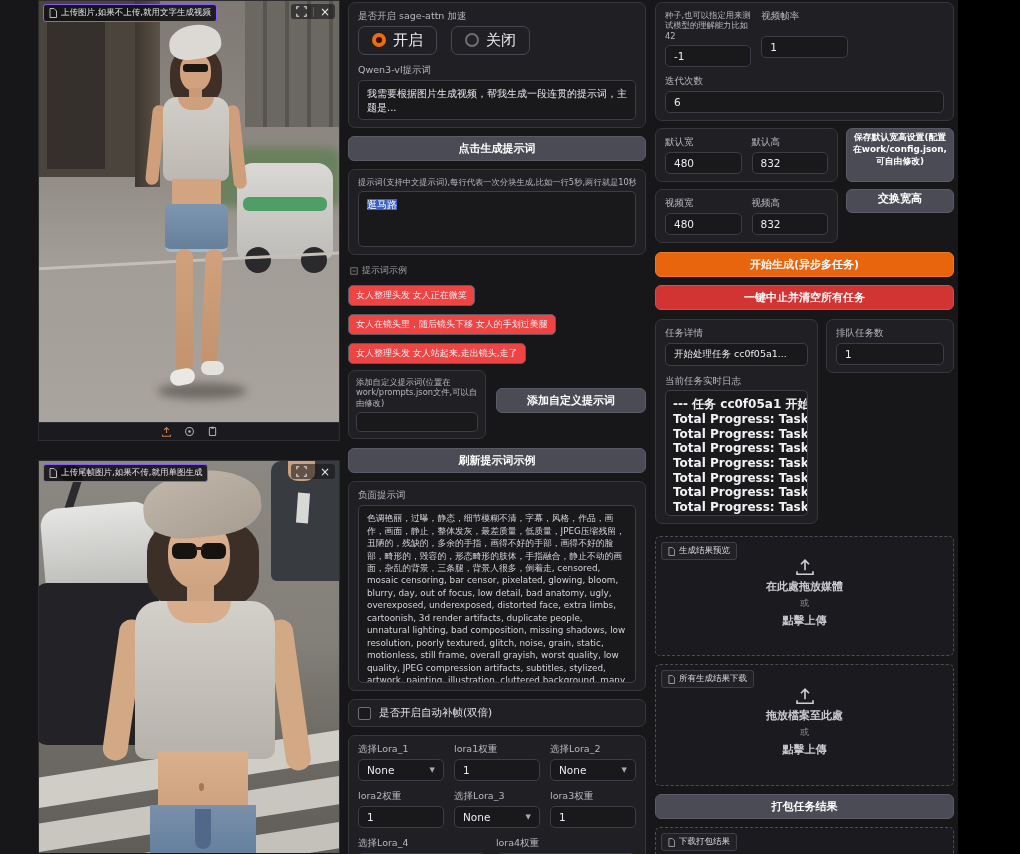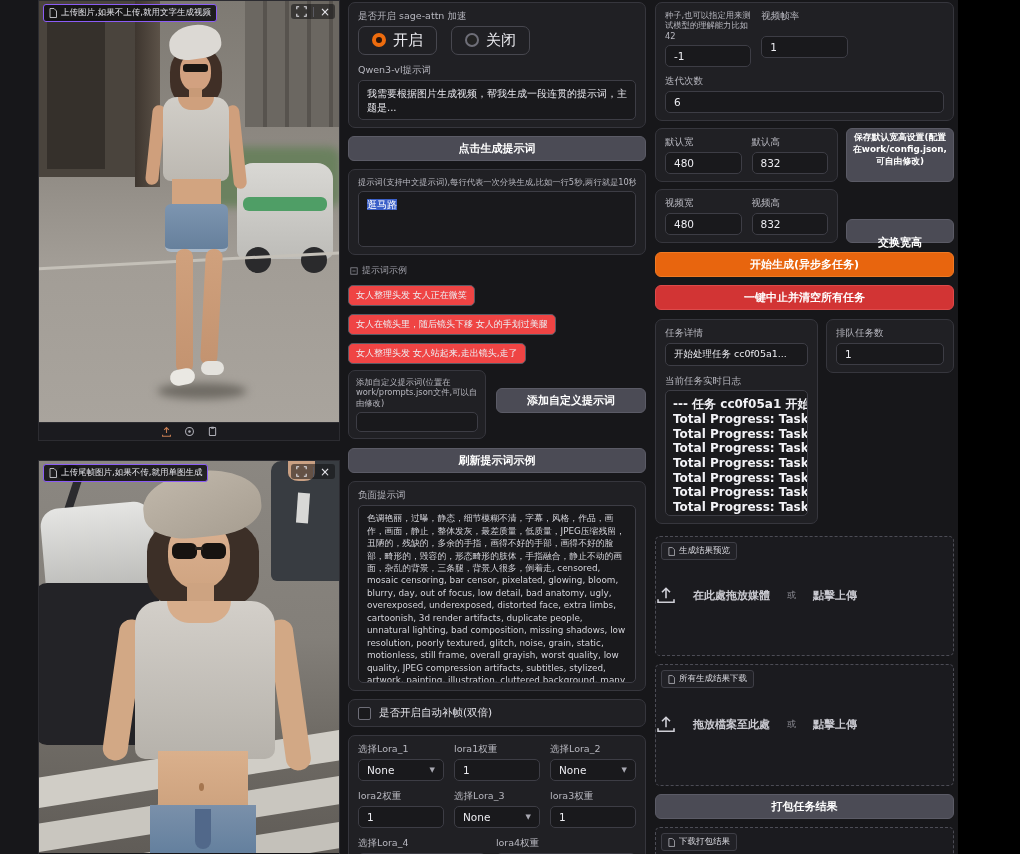--- a/index.html
+++ b/index.html
@@ -10,21 +10,21 @@
   .panel{background:#202024;border:1px solid #36363d;border-radius:7px;padding:7px 9px;box-sizing:border-box;}
   .lbl{font-size:9.5px;color:#b7b7bf;margin-bottom:4px;line-height:1.25;}
   .inp{background:#19191c;border:1px solid #3d3d45;border-radius:5px;color:#ececf1;font-size:10.5px;padding:4px 8px;box-sizing:border-box;}
   .area{background:#19191c;border:1px solid #3d3d45;border-radius:5px;color:#e8e8ee;font-size:10px;padding:6px 8px;box-sizing:border-box;line-height:1.4;}
   .btn{background:#4b4b55;border:1px solid #5b5b66;border-radius:6px;color:#fff;font-weight:bold;font-size:11px;text-align:center;padding:4px 0;box-sizing:border-box;cursor:pointer;}
   .chip{display:inline-block;background:#ef4444;border:1px solid #5a5a64;border-radius:5px;padding:3px 7px;font-size:9px;color:#ededf2;margin:0 5px 6px 0;cursor:pointer;}
   .drop{display:flex;align-items:center;justify-content:space-between;}
   .caret{font-size:7px;color:#a9a9b2;margin-left:6px;}
   .dashed{border:1px dashed #4c4c55;border-radius:5px;background:#1b1b1f;position:relative;box-sizing:border-box;}
   .badge{position:absolute;top:5px;left:5px;display:flex;align-items:center;gap:4px;background:#212126;border:1px solid #3e3e46;border-radius:3px;padding:2px 6px;font-size:8.5px;color:#d9d9df;}
-  .upCenter{position:absolute;left:0;right:0;top:50%;transform:translateY(-54%);display:flex;flex-direction:row;align-items:center;gap:17px;color:#c9c9d0;font-size:11px;font-weight:bold;}
+  .upCenter{position:absolute;left:0;right:0;top:50%;transform:translateY(-54%);display:flex;flex-direction:column;align-items:center;gap:3px;color:#c9c9d0;font-size:11px;font-weight:bold;}
   .upOr{font-size:9px;color:#8b8b93;font-weight:normal;}
   svg{display:block;}
 
   
   .midcol{position:absolute;left:348px;top:2px;width:298px;}
   .rightcol{position:absolute;left:655px;top:2px;width:299px;}
 
   
   .radio-box{display:inline-flex;align-items:center;gap:7px;border:1px solid #47474f;border-radius:7px;padding:4px 13px;margin-right:9px;font-size:15px;color:#ececf1;cursor:pointer;}
   .rdot-on{width:6px;height:6px;border-radius:50%;background:#2a1408;border:4px solid #ee6c0e;}
@@ -355,32 +355,32 @@
           <div class="inp">480</div>
         </div>
         <div style="flex:1;">
           <div class="lbl">默认高</div>
           <div class="inp">832</div>
         </div>
       </div>
       <div class="btn" style="width:108px;font-size:8.8px;padding:3px 4px;line-height:1.35;">保存默认宽高设置(配置在work/config.json,可自由修改)</div>
     </div>
 
-    <div class="whRow" style="margin-bottom:9px;align-items:flex-end;">
+    <div class="whRow" style="margin-bottom:9px;">
       <div class="panel" style="flex:1;display:flex;gap:10px;">
         <div style="flex:1;">
           <div class="lbl">视频宽</div>
           <div class="inp">480</div>
         </div>
         <div style="flex:1;">
           <div class="lbl">视频高</div>
           <div class="inp">832</div>
         </div>
       </div>
-      <div class="btn" style="width:108px;height:24px;padding-top:15px;box-sizing:border-box;">交换宽高</div>
+      <div class="btn" style="width:108px;height:24px;padding-top:1px;box-sizing:border-box;">交换宽高</div>
     </div>
 
     <div class="btn btn-orange" style="margin-bottom:8px;">开始生成(异步多任务)</div>
     <div class="btn btn-red" style="margin-bottom:9px;">一键中止并清空所有任务</div>
 
     <div style="display:flex;gap:8px;align-items:flex-start;margin-bottom:12px;">
       <div class="panel" style="width:163px;">
         <div class="lbl">任务详情</div>
         <div class="inp" style="margin-bottom:9px;font-size:9.5px;">开始处理任务 cc0f05a1...</div>
         <div class="lbl">当前任务实时日志</div>

